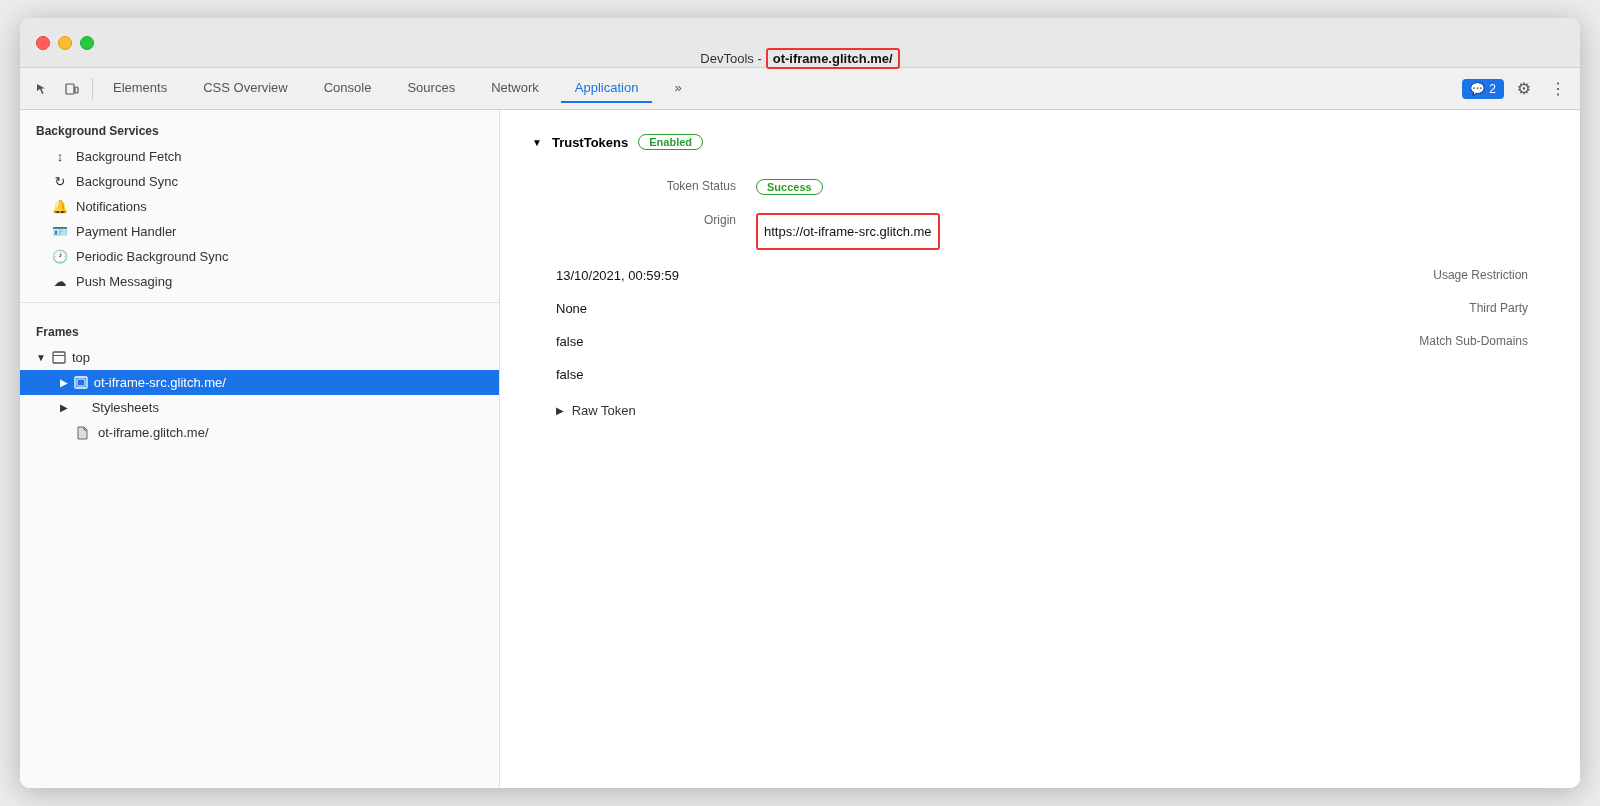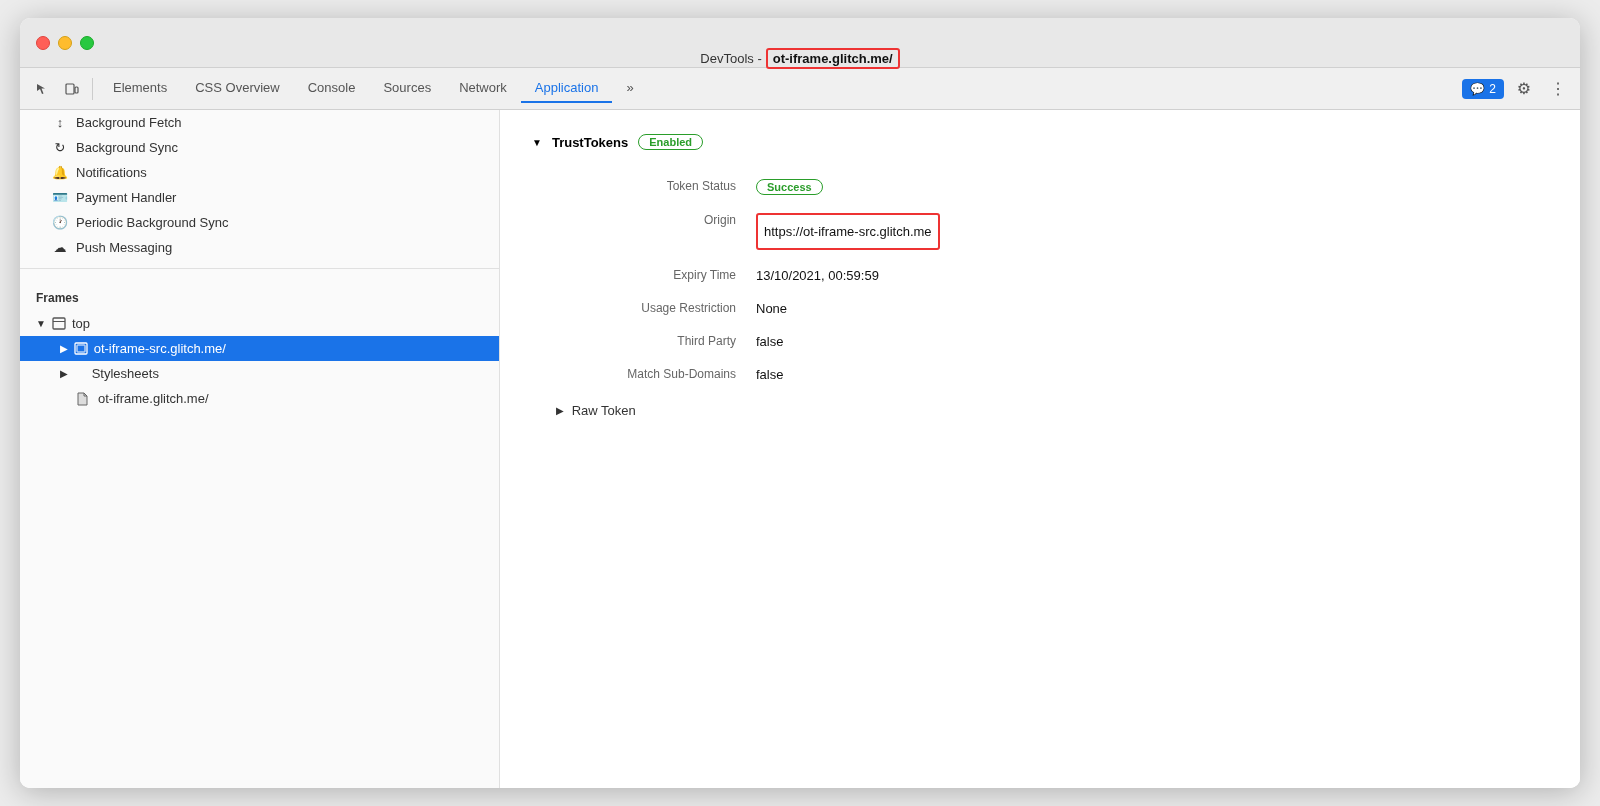--- a/index.html
+++ b/index.html
@@ -94,21 +94,21 @@
     }
     .toolbar-divider {
       width: 1px;
       height: 22px;
       background: #ccc;
       margin: 0 4px;
     }
     .toolbar-tabs {
       display: flex;
       align-items: center;
-      gap: 0;
+      gap: 8px;
       flex: 1;
     }
     .toolbar-tab {
       padding: 6px 14px;
       font-size: 13px;
       color: #555;
       cursor: pointer;
       border-bottom: 2px solid transparent;
       white-space: nowrap;
     }
@@ -340,20 +340,21 @@
         <span>2</span>
       </button>
       <button class="gear-btn">⚙</button>
       <button class="more-btn">⋮</button>
     </div>
   </div>
 
   <div class="main-area">
 
     <div class="sidebar">
+      <div class="sidebar-section-header">Background Services</div>
 
       <div class="sidebar-item">
         <span class="icon">↕</span>
         <span>Background Fetch</span>
       </div>
       <div class="sidebar-item">
         <span class="icon">↻</span>
         <span>Background Sync</span>
       </div>
       <div class="sidebar-item">
@@ -422,21 +423,20 @@
         <div class="detail-label">Token Status</div>
         <div class="detail-value">
           <span class="badge-success">Success</span>
         </div>
 
         <div class="detail-label">Origin</div>
         <div class="detail-value">
           <span class="origin-value">https://ot-iframe-src.glitch.me</span>
         </div>
 
-        <div class="detail-label">Expiry Time</div>
         <div class="detail-value">13/10/2021, 00:59:59</div>
 
         <div class="detail-label">Usage Restriction</div>
         <div class="detail-value">None</div>
 
         <div class="detail-label">Third Party</div>
         <div class="detail-value">false</div>
 
         <div class="detail-label">Match Sub-Domains</div>
         <div class="detail-value">false</div>

